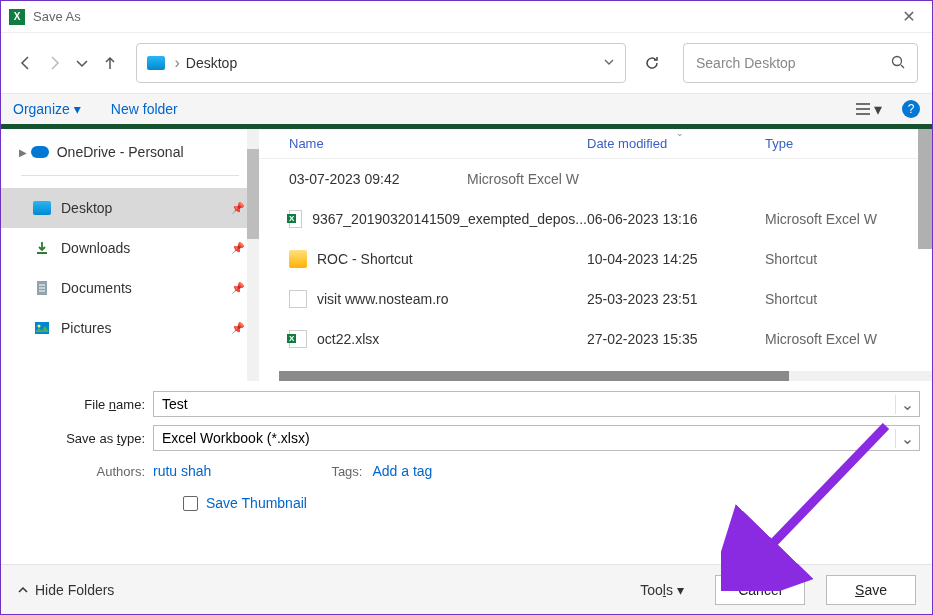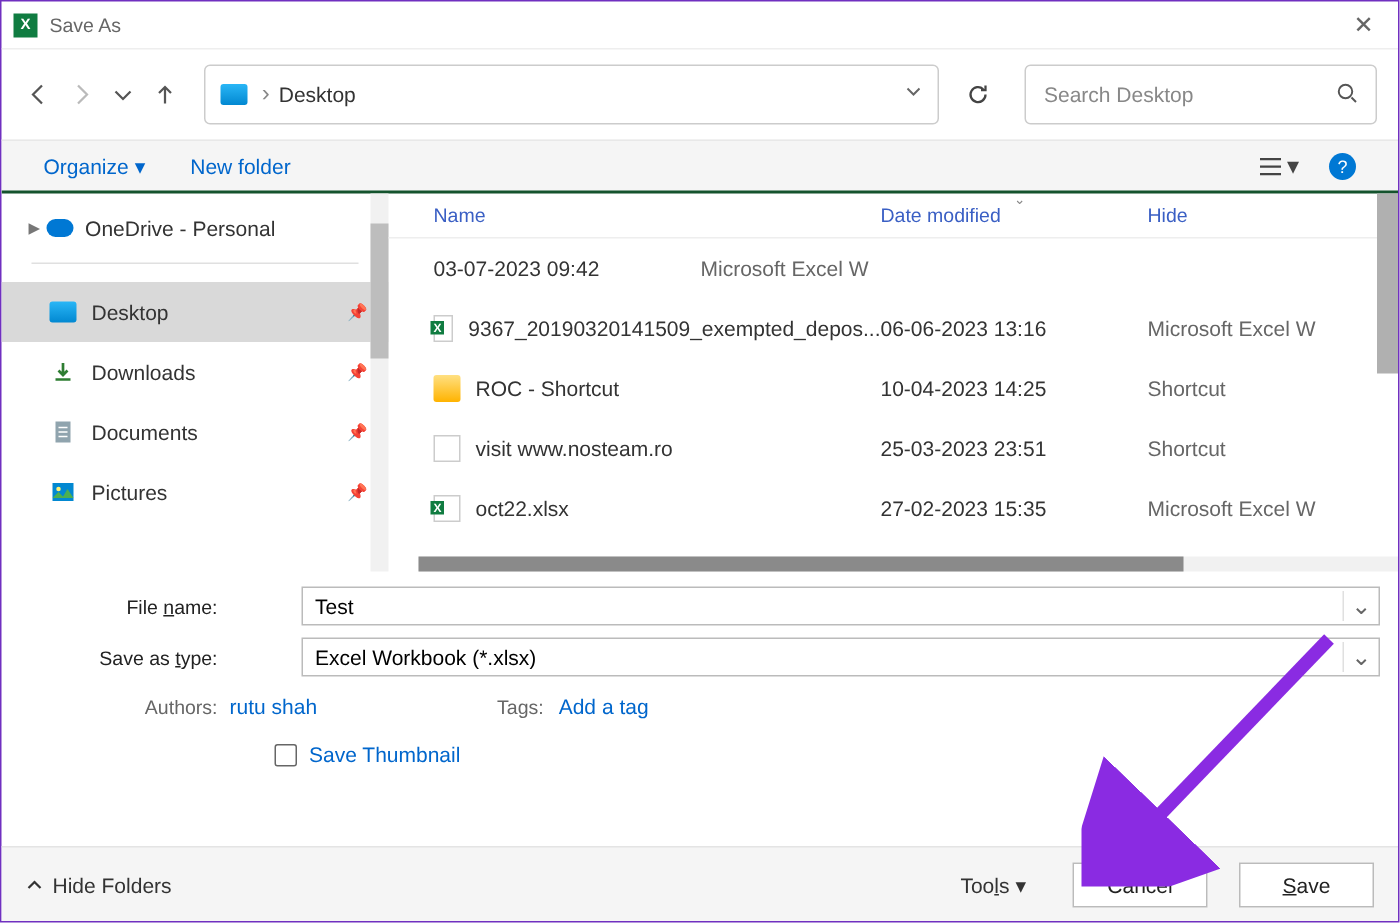--- a/index.html
+++ b/index.html
@@ -12,21 +12,21 @@
   .nav-btn { width: 30px; height: 30px; display: flex; align-items: center; justify-content: center; color: #555; cursor: pointer; }
   .nav-btn svg { width: 16px; height: 16px; }
   .addr-bar { flex: 0 0 490px; height: 40px; border: 1px solid #ccc; border-radius: 4px; display: flex; align-items: center; padding: 0 10px; margin-left: 8px; }
   .addr-folder-icon { width: 18px; height: 14px; background: linear-gradient(#29b6f6,#0288d1); border-radius: 2px; margin-right: 10px; }
   .addr-sep { color: #888; margin-right: 6px; }
   .addr-text { color: #333; font-size: 14px; }
   .addr-dropdown { margin-left: auto; color: #666; cursor: pointer; }
   .refresh-btn { width: 40px; height: 40px; display: flex; align-items: center; justify-content: center; margin-left: 6px; cursor: pointer; }
   .search-box { flex: 0 0 235px; height: 40px; border: 1px solid #ccc; border-radius: 4px; margin-left: 10px; display: flex; align-items: center; padding: 0 12px; color: #888; font-size: 14px; }
   .search-icon { margin-left: auto; }
-  .toolbar2 { height: 36px; background: #f5f5f5; border-top: 1px solid #e8e8e8; border-bottom: 2px solid #14532d; display: flex; align-items: center; padding: 0 28px; }
+  .toolbar2 { height: 36px; background: #f5f5f5; border-top: 1px solid #e8e8e8; border-bottom: 5px solid #14532d; display: flex; align-items: center; padding: 0 12px; }
   .link-btn { color: #0066cc; font-size: 14px; cursor: pointer; display: flex; align-items: center; gap: 4px; }
   .toolbar2-right { margin-left: auto; display: flex; align-items: center; gap: 12px; }
   .view-btn { display: flex; align-items: center; gap: 3px; color: #444; cursor: pointer; }
   .help-icon { width: 18px; height: 18px; background: #0078d4; border-radius: 50%; color: #fff; font-size: 12px; display: flex; align-items: center; justify-content: center; cursor: pointer; margin-left: 8px; }
   .main { display: flex; height: 252px; position: relative; }
   .sidebar { width: 258px; padding: 10px 0; position: relative; }
   .tree-row { display: flex; align-items: center; height: 26px; padding-left: 18px; font-size: 14px; color: #333; }
   .tree-expand { color: #777; margin-right: 4px; font-size: 10px; }
   .cloud-icon { width: 18px; height: 12px; background: #0078d4; border-radius: 6px 6px 6px 6px; margin-right: 8px; position: relative; }
   .sidebar-divider { height: 1px; background: #e0e0e0; margin: 10px 20px 12px 20px; }
@@ -48,21 +48,21 @@
   .fl-row .col-name { display: flex; align-items: center; }
   .file-icon { width: 18px; height: 18px; margin-right: 10px; display: flex; align-items: center; justify-content: center; font-size: 10px; font-weight: bold; }
   .xlsx-ic { background: #fff; border: 1px solid #ccc; color: #107c41; position: relative; }
   .xlsx-ic::before { content:"X"; position: absolute; left:-3px; top:3px; background:#107c41; color:#fff; padding:0 2px; font-size:8px; }
   .folder-ic { background: linear-gradient(#ffe082,#ffb300); border-radius: 2px; }
   .sc-ic { background: #fff; border: 1px solid #ccc; }
   .hscroll-track { position: absolute; bottom: 0; left: 20px; right: 0; height: 10px; background: #f1f1f1; }
   .hscroll-thumb { height: 10px; width: 510px; background: #8a8a8a; }
   .file-vscroll { position: absolute; right: 0; top: 0; width: 14px; height: 120px; background: #b0b0b0; }
   .form-area { padding: 10px 12px 0 12px; }
-  .form-row { display: flex; align-items: center; margin-bottom: 8px; gap: 48px; }
+  .form-row { display: flex; align-items: center; margin-bottom: 8px; }
   .form-label { width: 140px; text-align: right; padding-right: 8px; font-size: 13px; color: #222; }
   .form-input-wrap { flex: 1; display: flex; border: 1px solid #bbb; height: 26px; align-items: center; }
   .form-input-wrap input { border: none; flex: 1; padding: 0 8px; font-size: 14px; outline: none; }
   .form-input-wrap .dd { width: 24px; text-align: center; color: #666; cursor: pointer; border-left: 1px solid #e0e0e0; }
   .meta-row { display: flex; align-items: center; padding: 4px 0 8px 0; }
   .meta-label { width: 140px; text-align: right; padding-right: 8px; font-size: 13px; color: #666; }
   .meta-val { color: #0066cc; font-size: 14px; }
   .tags-group { margin-left: 120px; display: flex; align-items: center; }
   .tags-group .meta-label { width: auto; padding-right: 10px;}
   .thumb-row { display: flex; align-items: center; padding: 8px 0 0 170px; }
@@ -199,21 +199,21 @@
     </div>
   </div>
 
   <div class="filelist">
     <div class="fl-header">
       <div class="col-name">Name</div>
       <div class="col-date">
         <span class="sort-caret">⌄</span>
         <span>Date modified</span>
       </div>
-      <div class="col-type">Hide</div>
+      <div class="col-type">Type</div>
     </div>
     <div id="file-rows">
         <div class="fl-row">
           <div class="col-date">03-07-2023 09:42</div>
           <div class="col-type" style="color:#666">Microsoft Excel W</div>
         </div>
         <div class="fl-row">
           <div class="col-name">
             <div class="file-icon xlsx-ic"></div>
             <span>9367_20190320141509_exempted_depos...</span>

